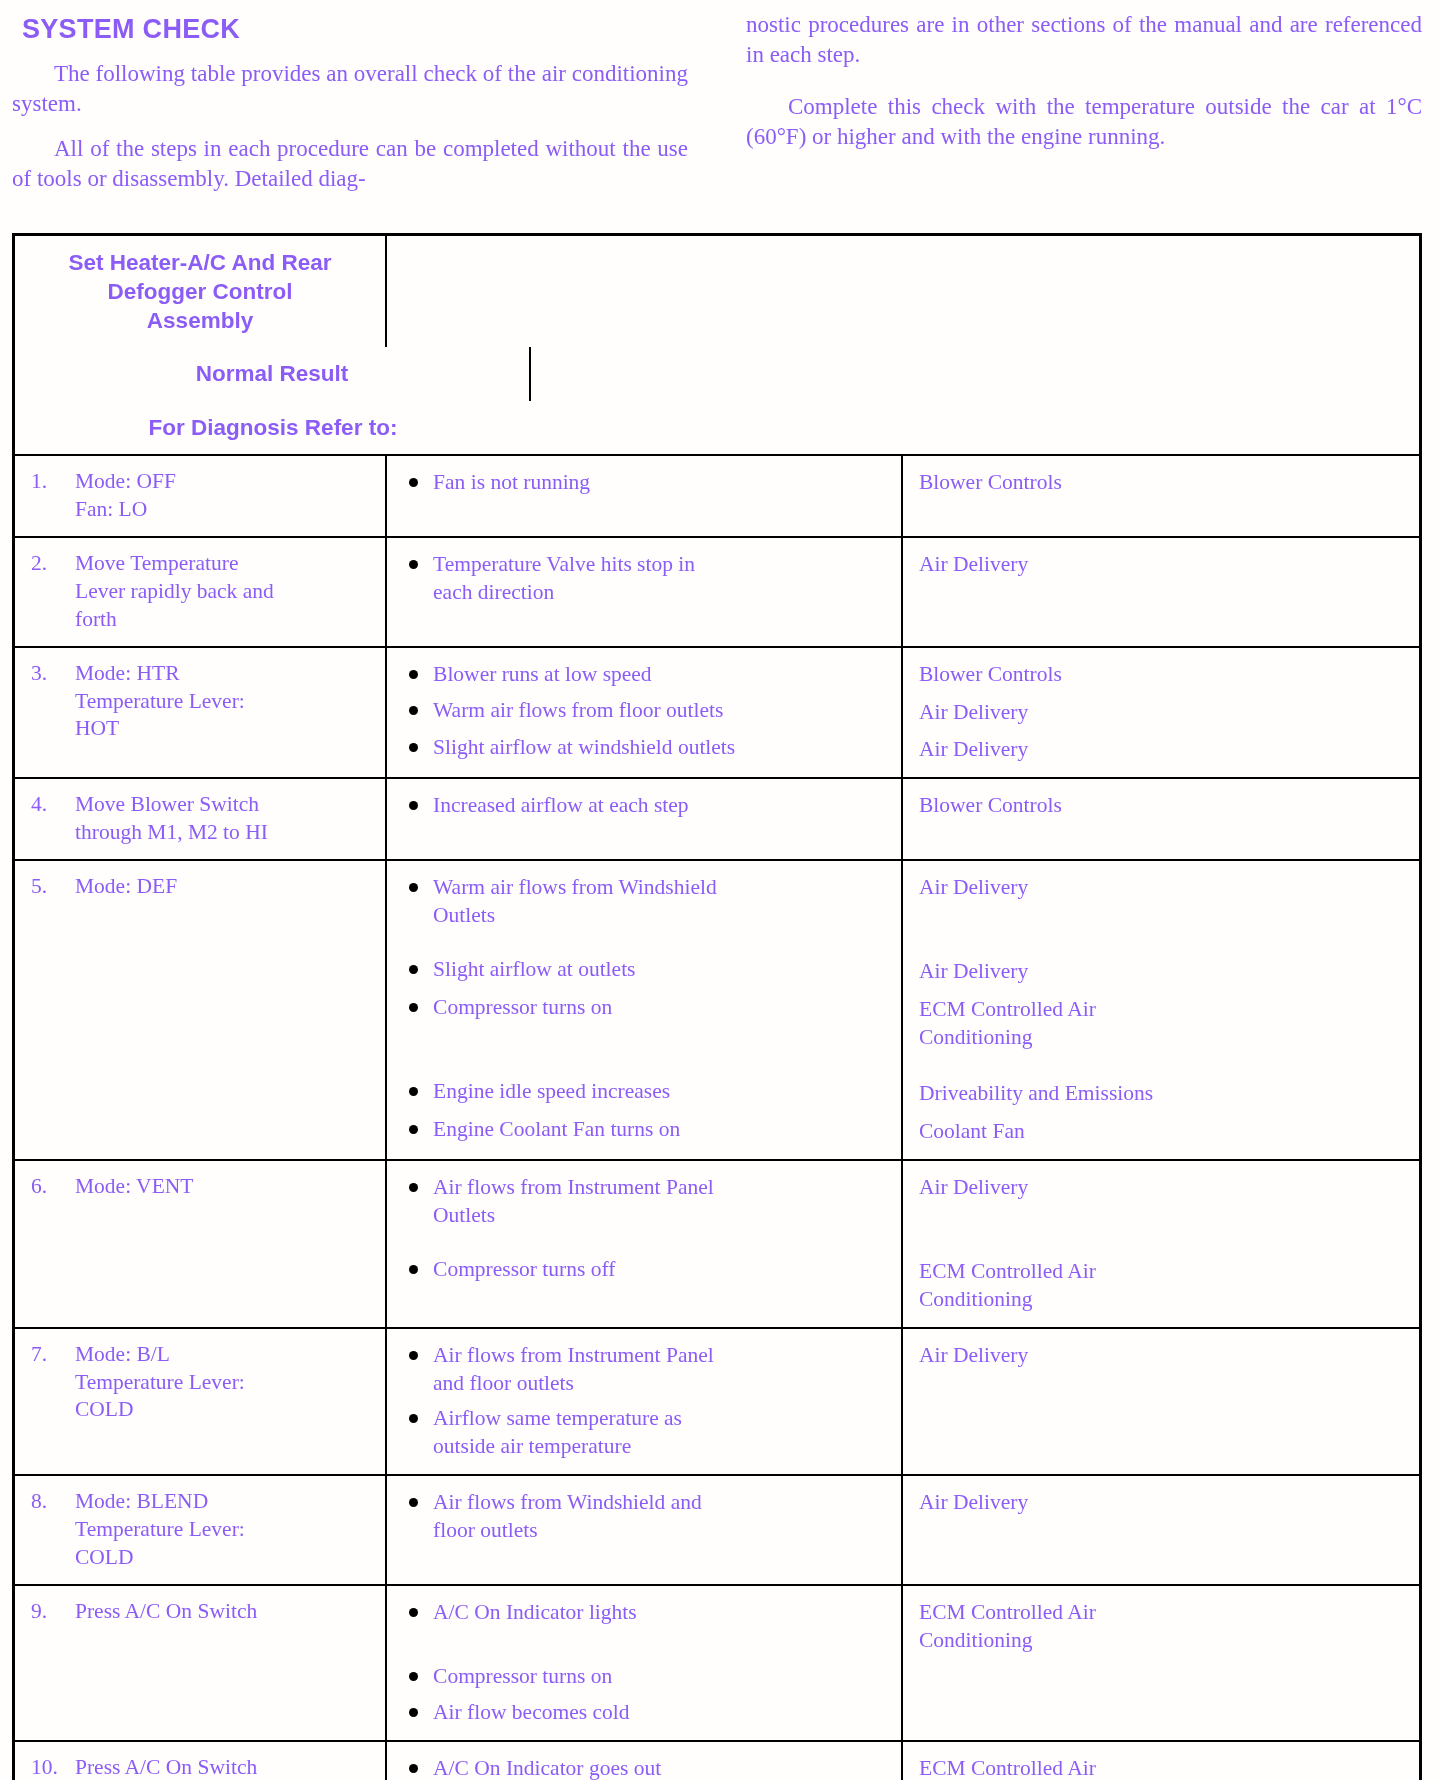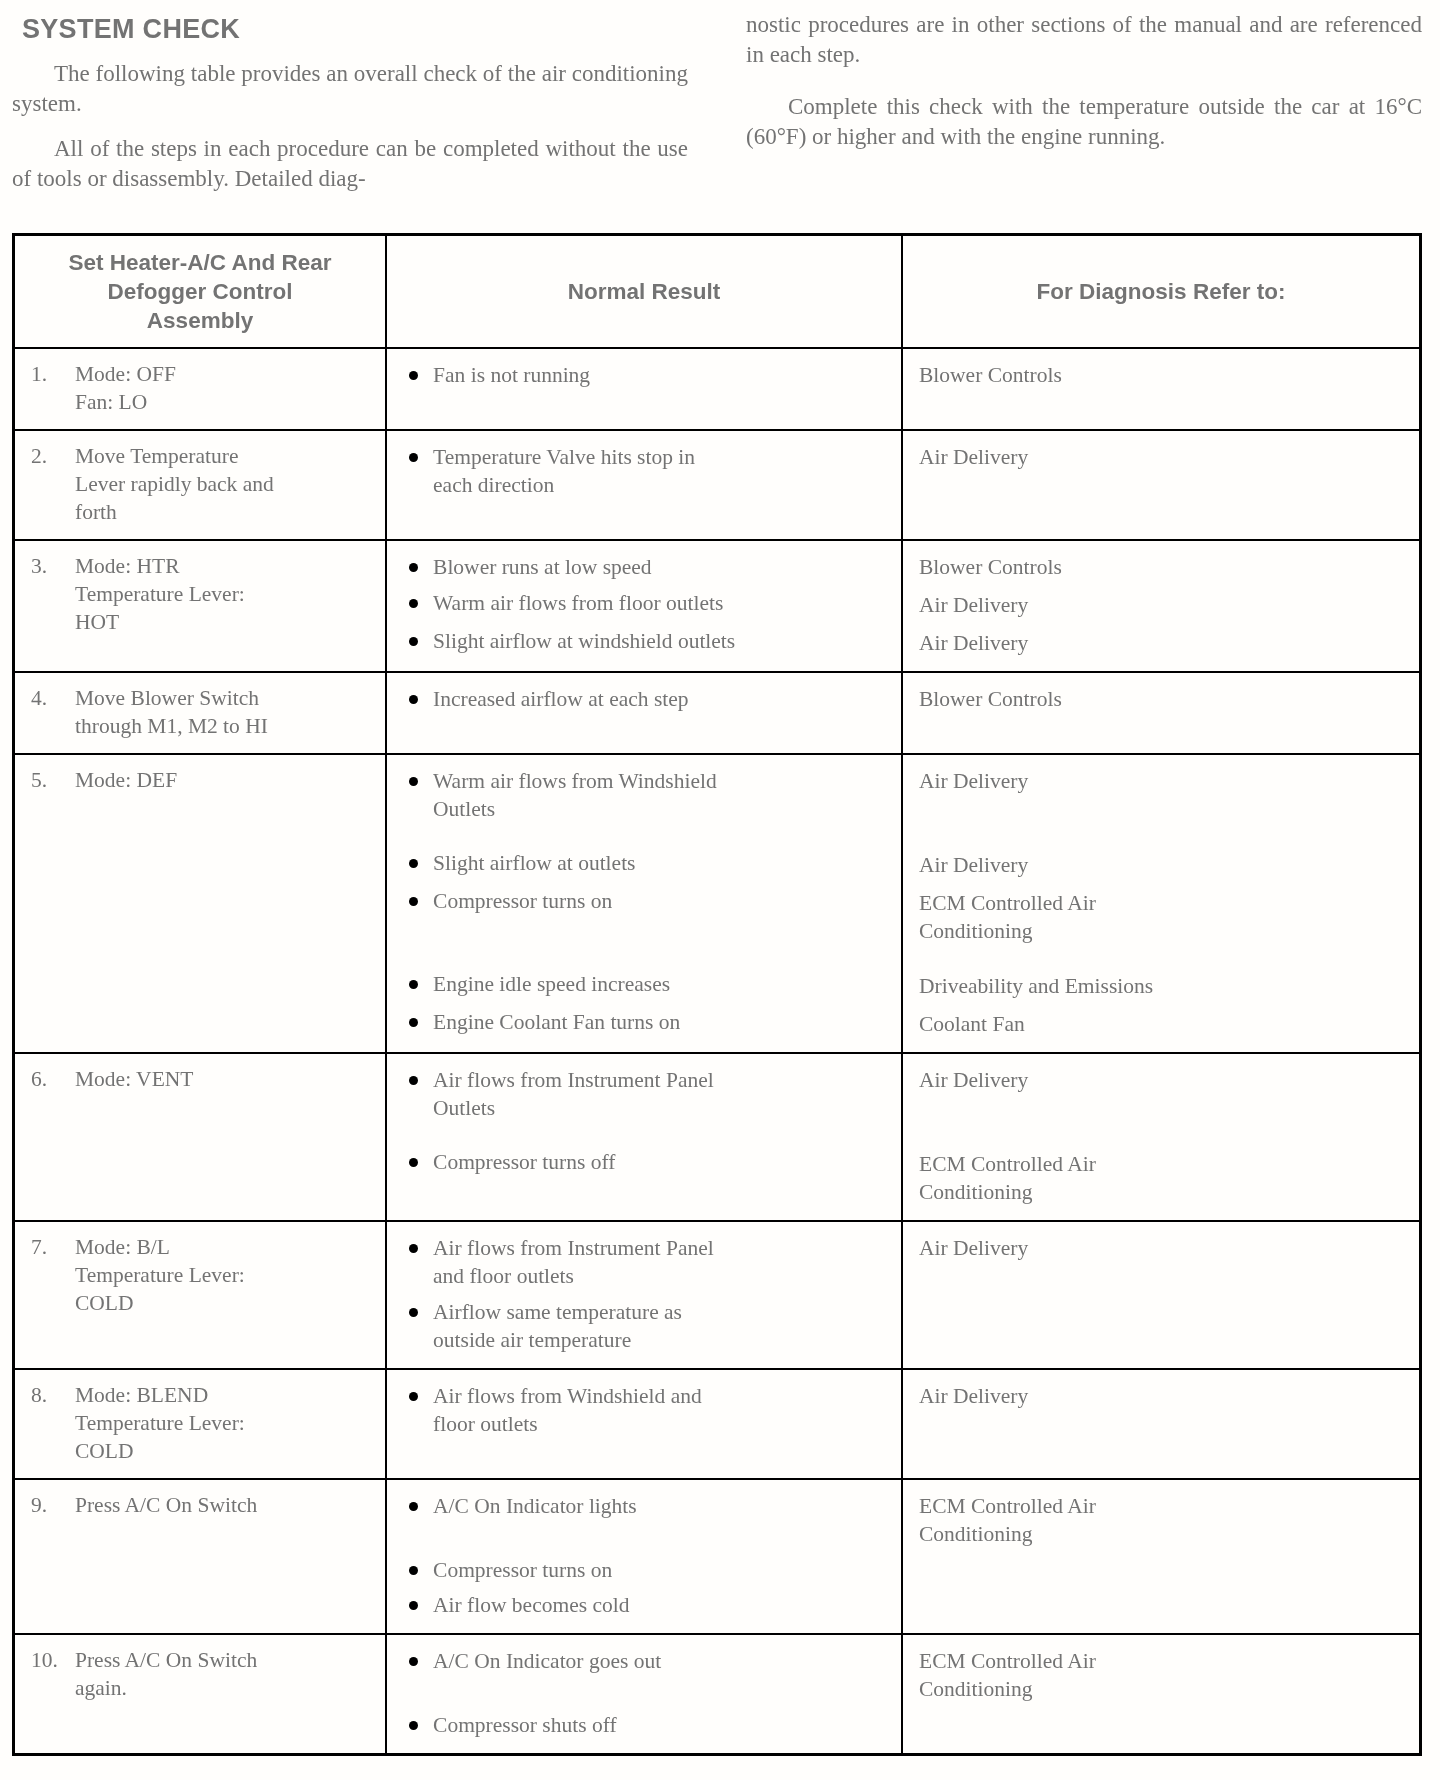--- a/index.html
+++ b/index.html
@@ -2,41 +2,41 @@
 <html><head>
 <meta charset="utf-8">
 <style>
   * { box-sizing: border-box; margin: 0; padding: 0; }
   html, body { background: #ffffff; }
   .page {
     position: relative;
     width: 1440px;
     height: 1780px;
     background: #fffefc;
-    color: #737373;
+    color: #8b5cf6;
     font-family: "Liberation Serif", "DejaVu Serif", serif;
     padding: 10px 18px 0 12px;
     overflow: hidden;
   }
   .title {
     font-family: "Liberation Sans", "DejaVu Sans", sans-serif;
     font-size: 27px;
     font-weight: bold;
     letter-spacing: 0.3px;
     margin: 2px 0 12px 10px;
   }
   .intro { display: flex; gap: 58px; }
   .intro .col { flex: 1; font-size: 23px; line-height: 1.3; text-align: justify; }
   .intro p { margin-bottom: 15px; }
   .intro p.indent { text-indent: 42px; }
   .intro .col-right p:first-child { margin-bottom: 22px; }
 
   .sc-table { margin-top: 24px; border: 3px solid #000; background: #fffefc; }
   .trow { display: flex; border-top: 2px solid #000; }
-  .trow.thead { border-top: none; }
+  .trow.thead { border-top: none; flex-direction: column; }
 
   
   .thead .hc {
     font-family: "Liberation Sans", "DejaVu Sans", sans-serif;
     font-weight: bold;
     font-size: 22.5px;
     line-height: 1.3;
     display: flex;
     align-items: center;
     justify-content: center;
@@ -93,21 +93,21 @@
 <div class="page">
 
   <div class="intro">
     <div class="col col-left">
       <h1 class="title">SYSTEM CHECK</h1>
       <p class="indent">The following table provides an overall check of the air conditioning system.</p>
       <p class="indent">All of the steps in each procedure can be completed without the use of tools or disassembly. Detailed diag-</p>
     </div>
     <div class="col col-right">
       <p>nostic procedures are in other sections of the manual and are referenced in each step.</p>
-      <p class="indent">Complete this check with the temperature outside the car at 16°C (60°F) or higher and with the engine running.</p>
+      <p class="indent">Complete this check with the temperature outside the car at 1°C (60°F) or higher and with the engine running.</p>
     </div>
   </div>
 
   <div class="sc-table">
     <div class="trow thead">
       <div class="hc h1">
         <span>Set Heater-A/C And Rear
 Defogger Control
 Assembly</span>
       </div>

